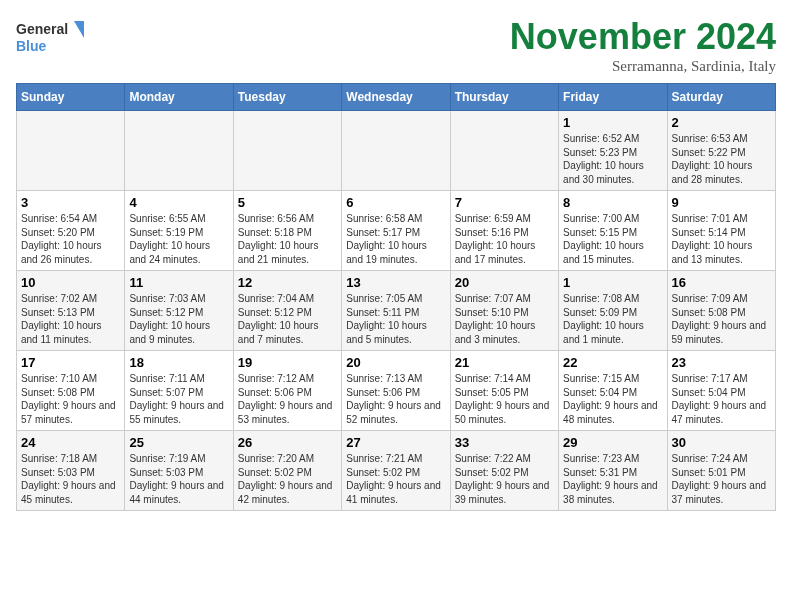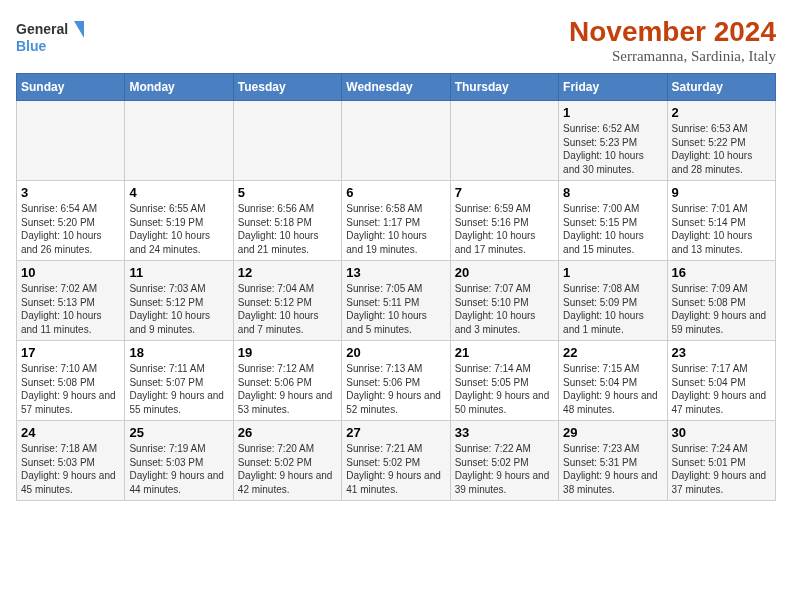--- a/index.html
+++ b/index.html
@@ -18,23 +18,23 @@
     }
     .logo {
       display: flex;
       align-items: flex-end;
       gap: 4px;
     }
     .title-area {
       text-align: right;
     }
     .month-title {
-      font-size: 28px;
+      font-size: 36px;
       font-weight: bold;
-      color: #c2410c;
+      color: #15803d;
     }
     .subtitle {
       font-size: 15px;
       color: #555;
       font-family: Liberation Serif, serif;
     }
     table {
       width: 100%;
       border-collapse: collapse;
       font-size: 11px;
@@ -140,21 +140,21 @@
         </td>
         <td>
           <span class="day-number">5</span>
           <div class="day-info">Sunrise: 6:56 AM
 Sunset: 5:18 PM
 Daylight: 10 hours and 21 minutes.</div>
         </td>
         <td>
           <span class="day-number">6</span>
           <div class="day-info">Sunrise: 6:58 AM
-Sunset: 1:17 PM
+Sunset: 5:17 PM
 Daylight: 10 hours and 19 minutes.</div>
         </td>
         <td>
           <span class="day-number">7</span>
           <div class="day-info">Sunrise: 6:59 AM
 Sunset: 5:16 PM
 Daylight: 10 hours and 17 minutes.</div>
         </td>
         <td>
           <span class="day-number">8</span>

